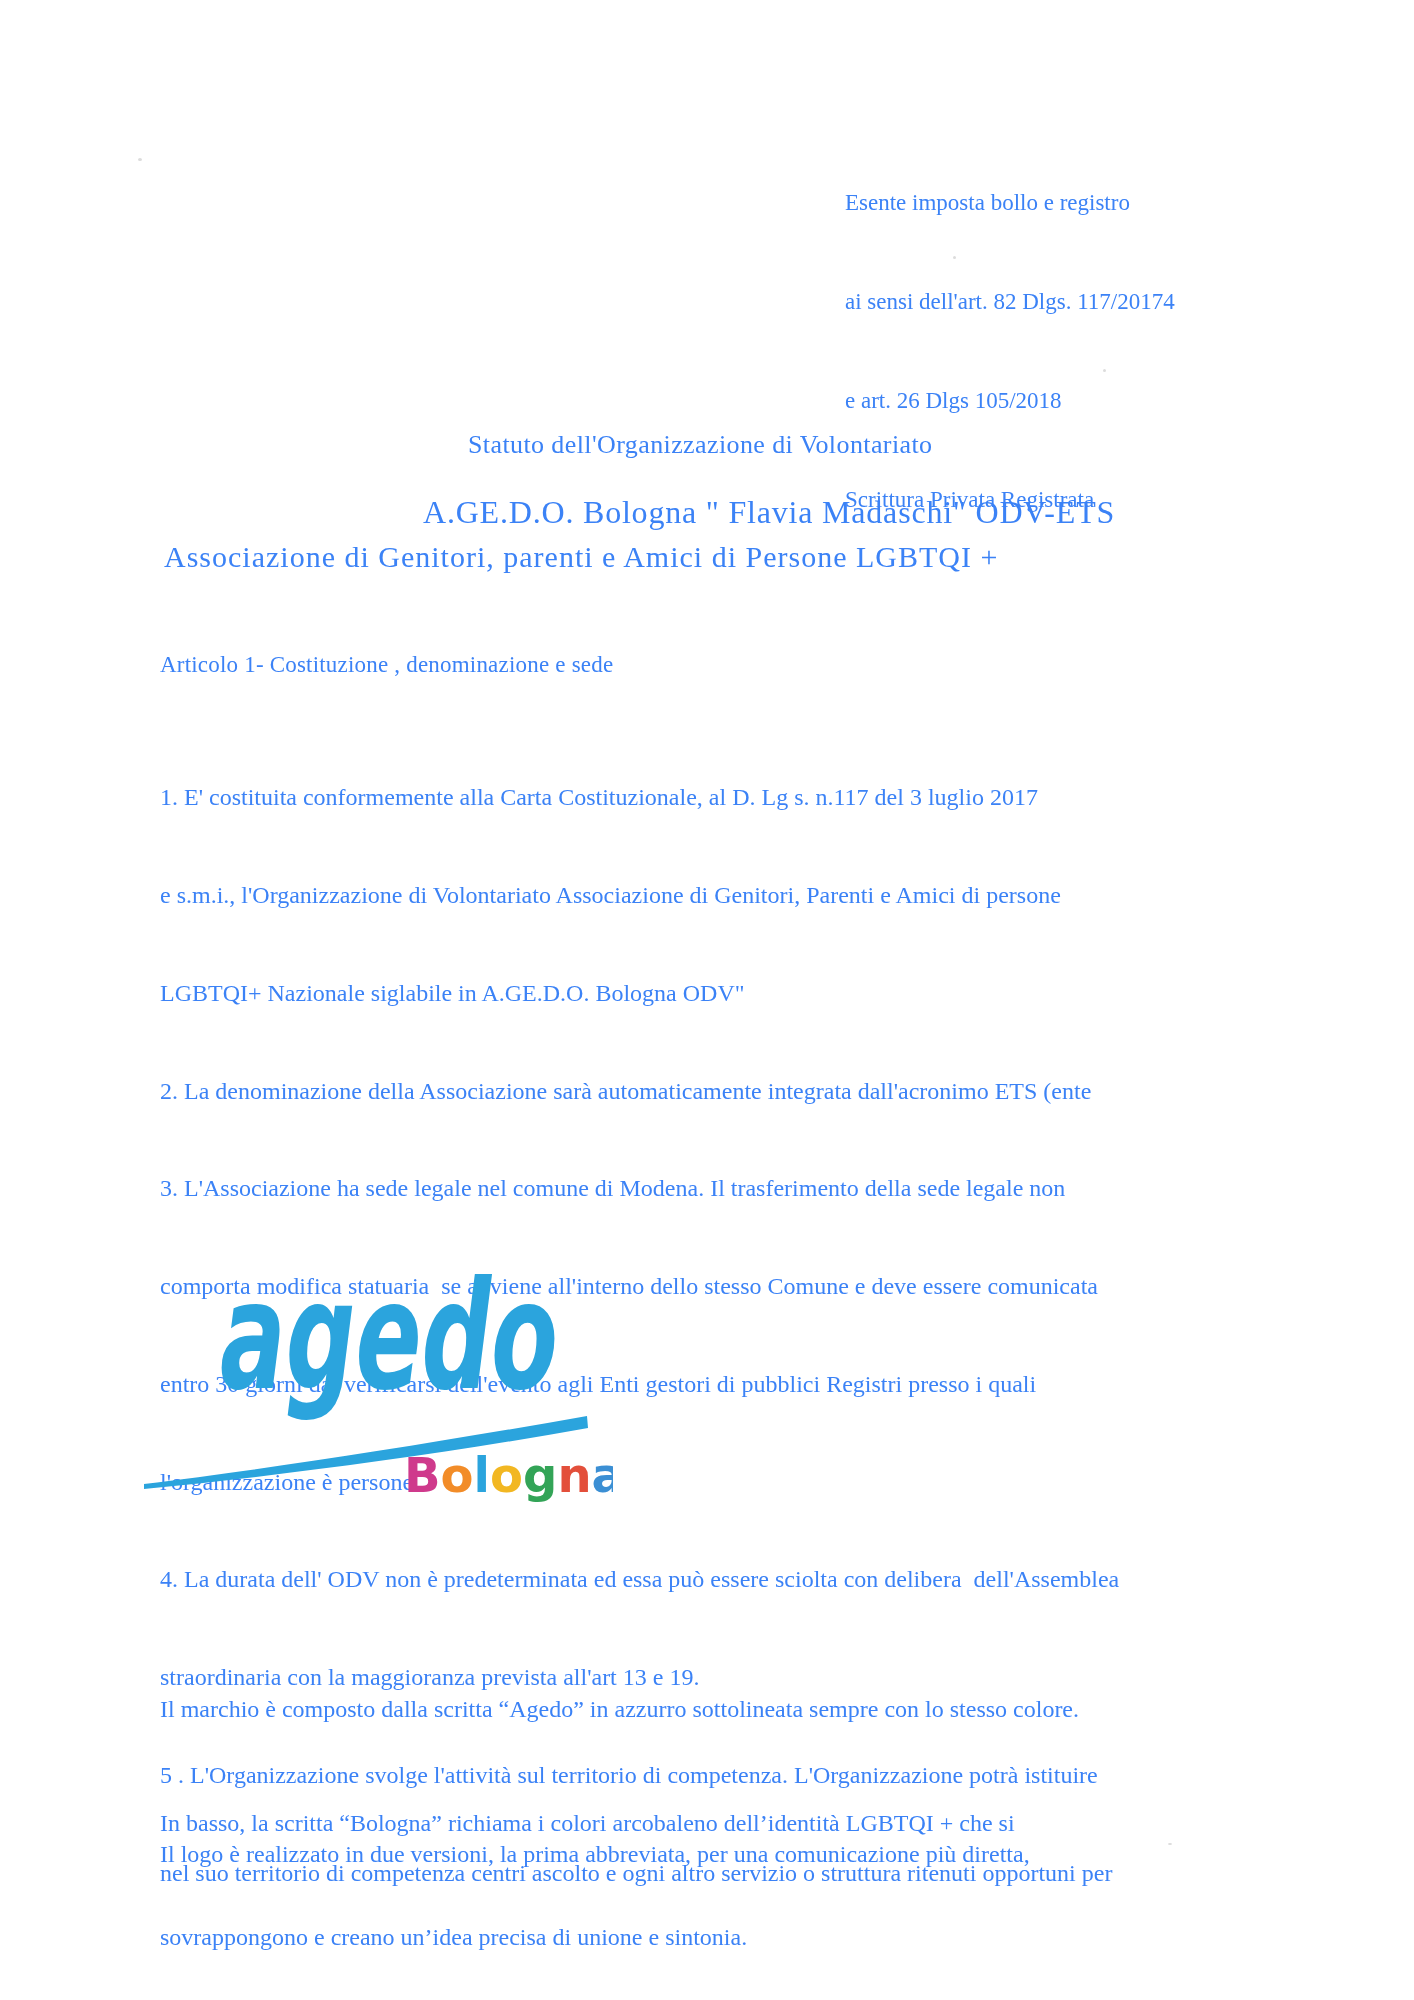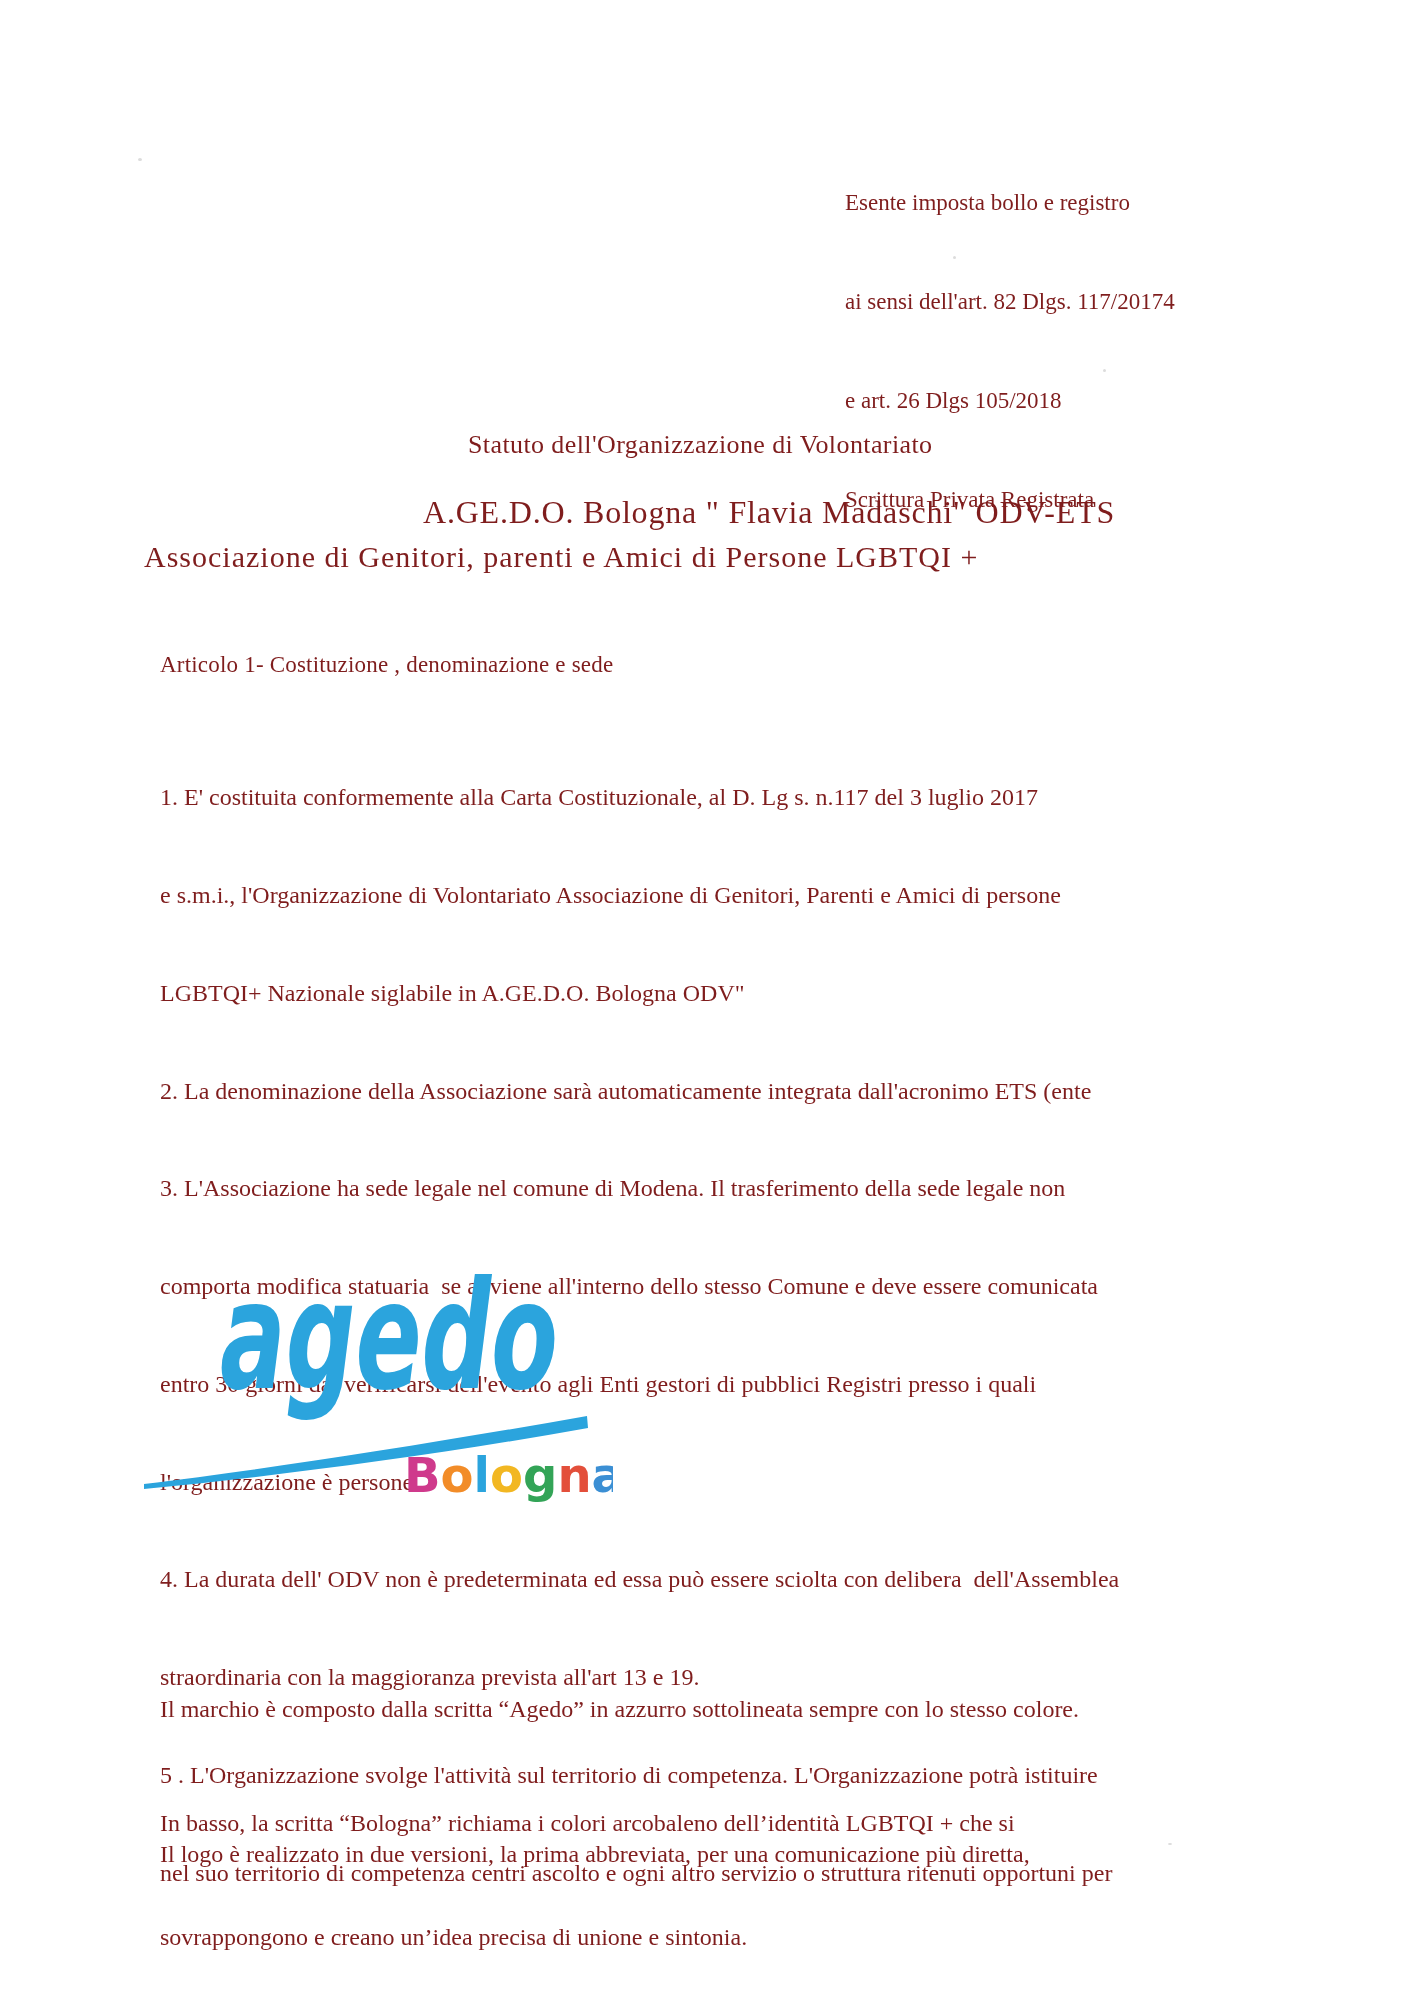--- a/index.html
+++ b/index.html
@@ -2,41 +2,41 @@
 <html lang="it"><head>
 <meta charset="utf-8">
 <style>
   html,body{margin:0;padding:0;background:#e8e8e8;}
   .page{
     position:relative;
     width:1414px;height:2000px;
     margin:0 auto;
     background:#ffffff;
     font-family:"Liberation Serif","DejaVu Serif",serif;
-    color:#7f1d1d;
+    color:#3b82f6;
     overflow:hidden;
   }
   .abs{position:absolute;}
   .stamp{
     left:845px;top:120px;
     font-size:23px;line-height:33px;
     white-space:pre;
   }
   .doc-title{
     left:468px;top:430px;
     font-size:26px;letter-spacing:.4px;
     white-space:pre;
   }
   .org-name{
     left:423px;top:494px;
     font-size:32px;letter-spacing:.8px;
     white-space:pre;
   }
   .org-subtitle{
-    left:144px;top:540px;
+    left:164px;top:540px;
     font-size:30px;letter-spacing:1px;
     white-space:pre;
     text-align:right;
   }
   .article-heading{
     left:160px;top:652px;
     font-size:23px;font-weight:normal;letter-spacing:.2px;
     white-space:pre;
   }
   .article-body{

